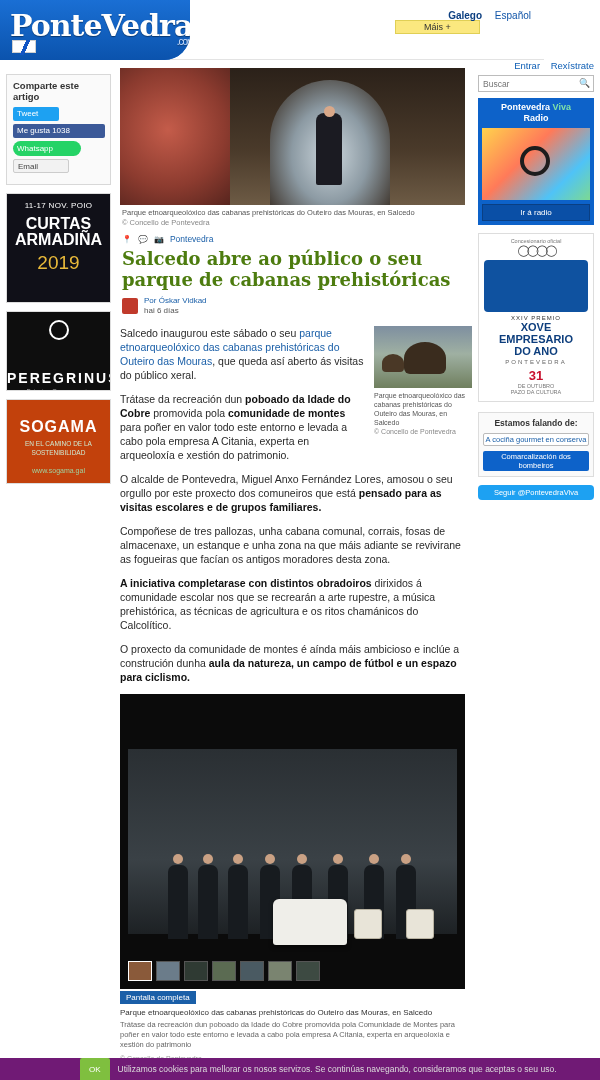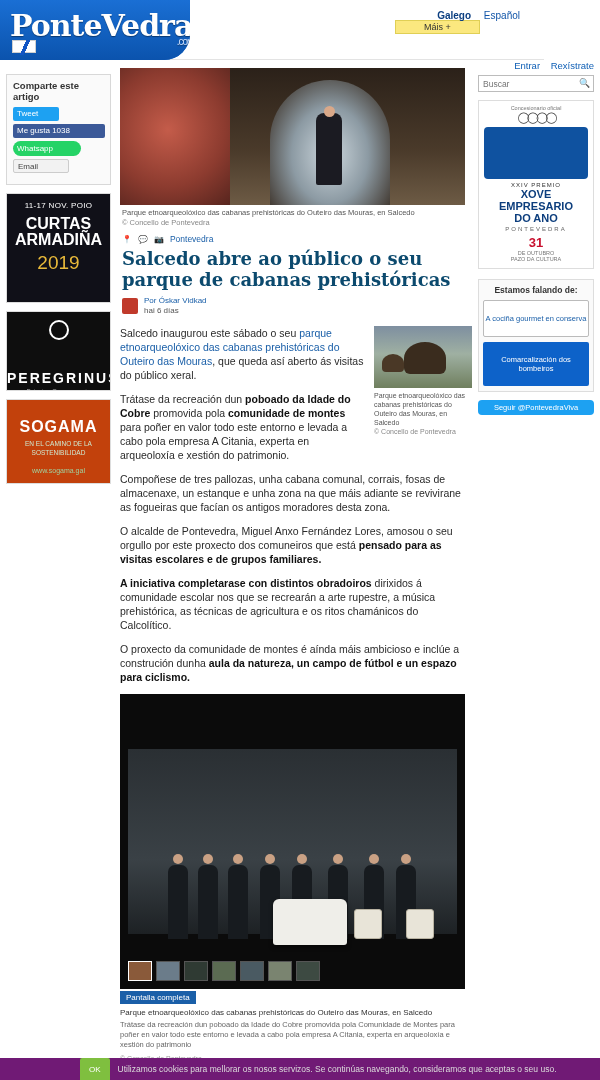--- a/index.html
+++ b/index.html
@@ -51,21 +51,21 @@
     content:""; position:absolute; left:-1px; top:-1px; width:26px; height:15px;
     background:linear-gradient(115deg, transparent 44%, #1255c4 44%, #1255c4 56%, transparent 56%);
   }
   .mais-btn {
     position:absolute; left:395px; top:20px;
     width:85px; height:14px; background:#fbe87f;
     border:1px solid #e0cf55;
     font-size:9px; color:#333; text-align:center; line-height:13px;
   }
   .lang {
-    position:absolute; right:24px; top:10px; font-size:10px; color:#1155a8;
+    position:absolute; right:13px; top:10px; font-size:10px; color:#1155a8;
   }
   .lang span { margin-left:10px; cursor:pointer; }
   .lang .active { font-weight:bold; color:#0b3e80; }
 
   
   .userbar {
     position:absolute; right:8px; top:28px; font-size:9.5px; color:#0f5fb5;
   }
   .userbar span{ margin-left:8px; }
 
@@ -143,21 +143,21 @@
   .cap-img .credit{ color:#888; }
 
   .meta-row { display:flex; align-items:center; gap:6px; padding:6px 0 2px 2px; font-size:8.5px; color:#1a5fa8;}
   .meta-row .pin:before{ content:"\1F4CD"; font-size:8px; }
   .meta-row .cmt:before{ content:"\1F4AC"; font-size:8px; }
   .meta-row .cam:before{ content:"\1F4F7"; font-size:8px; }
 
   h1.title {
     font-family:"DejaVu Serif", serif;
     font-size:18px; line-height:21px; font-weight:bold;
-    color:#0c4a6e; margin:2px 0 6px 2px;
+    color:#4d7c0f; margin:2px 0 6px 2px;
   }
   .byline { display:flex; align-items:center; gap:6px; margin:0 0 10px 2px; }
   .byline .avatar{ width:16px; height:16px; background:#c03a2b; border-radius:2px; }
   .byline .who{ font-size:8px; color:#555; line-height:10px; }
   .byline .who b{ color:#1a5fa8; font-weight:normal;}
 
   .body p { margin:0 0 10px 0; font-size:10.5px; line-height:14px; color:#2a2a2a; }
   .body b { color:#111; }
   .body a { color:#1a5fa8; text-decoration:none; }
 
@@ -259,21 +259,21 @@
   .ad-audi .map{
     width:104px; height:52px; margin:3px auto; background:#0f52a0;
     border-radius:4px;
   }
   .ad-audi .xp{ font-size:6px; color:#333; margin-top:3px; letter-spacing:1px;}
   .ad-audi .big{ font-size:11px; font-weight:bold; color:#0d3e7d; line-height:12px; }
   .ad-audi .pv{ font-size:6px; color:#666; letter-spacing:2px; margin-top:2px;}
   .ad-audi .date{ font-size:13px; font-weight:bold; color:#c8102e; margin-top:3px;}
   .side-btn{
     display:block; width:116px; margin-top:5px; background:#0d62c9; color:#fff;
-    font-size:7.5px; text-align:center; padding:13px 0; border-radius:2px;
+    font-size:7.5px; text-align:center; padding:1px 0; border-radius:2px;
   }
   .side-btn.white{ background:#fff; color:#1a5fa8; border:1px solid #bbb; }
   .talk-box{ width:116px; margin-top:10px; border:1px solid #ddd; background:#fafafa; padding:5px 4px;}
   .talk-title{ font-size:8.5px; font-weight:bold; color:#333; text-align:center; margin-bottom:4px;}
   .tw-follow{
     display:block; margin-top:8px; background:#1da1f2; color:#fff; font-size:7.5px;
     text-align:center; padding:3px 0; border-radius:4px; width:116px;
   }
 
   
@@ -375,22 +375,22 @@
             <div class="hut2"></div>
           </div>
           <div class="cap">
             <span>Parque etnoarqueolóxico das cabanas prehistóricas do Outeiro das Mouras, en Salcedo</span><br>
             <span class="credit">© Concello de Pontevedra</span>
           </div>
         </div>
 
         <p>Salcedo inaugurou este sábado o seu <a>parque etnoarqueolóxico das cabanas prehistóricas do Outeiro das Mouras</a>, que queda así aberto ás visitas do público xeral.</p>
         <p>Trátase da recreación dun <b>poboado da Idade do Cobre</b> promovida pola <b>comunidade de montes</b> para poñer en valor todo este entorno e levada a cabo pola empresa A Citania, experta en arqueoloxía e xestión do patrimonio.</p>
+        <p>O alcalde de Pontevedra, Miguel Anxo Fernández Lores, amosou o seu orgullo por este proxecto dos comuneiros que está <b>pensado para as visitas escolares e de grupos familiares.</b></p>
         <p>Compoñese de tres pallozas, unha cabana comunal, corrais, fosas de almacenaxe, un estanque e unha zona na que máis adiante se revivirane as fogueiras que facían os antigos moradores desta zona.</p>
-        <p>O alcalde de Pontevedra, Miguel Anxo Fernández Lores, amosou o seu orgullo por este proxecto dos comuneiros que está <b>pensado para as visitas escolares e de grupos familiares.</b></p>
         <p><b>A iniciativa completarase con distintos obradoiros</b> dirixidos á comunidade escolar nos que se recrearán a arte rupestre, a música prehistórica, as técnicas de agricultura e os ritos chamánicos do Calcolítico.</p>
         <p>O proxecto da comunidade de montes é aínda máis ambicioso e inclúe a construción dunha <b>aula da natureza, un campo de fútbol e un espazo para ciclismo.</b></p>
       </div>
 
       <div class="gallery">
         <div class="gal-main">
           <div class="gal-inner">
             <div class="gal-figs">
               <i style="left:0px;"></i>
               <i style="left:30px;"></i>
@@ -431,20 +431,31 @@
       <div class="userbar" style="position:static; text-align:right; margin-bottom:4px;">
         <span>Entrar</span>
         <span>Rexístrate</span>
       </div>
 
       <div class="search">
         <input type="text" placeholder="Buscar" style="">
         <div class="mag">🔍</div>
       </div>
 
+      <div class="radio-box">
+        <div class="radio-title">
+          <span>Pontevedra</span>
+          <span class="v">Viva</span>
+          <br><span>Radio</span>
+        </div>
+        <div class="radio-img">
+          <div class="q"></div>
+        </div>
+        <div class="radio-btn">Ir á radio</div>
+      </div>
 
       <div class="ad-audi">
         <div class="tiny">Concesionario oficial</div>
         <div class="rings">◯◯◯◯</div>
         <div class="map"></div>
         <div class="xp">XXIV PREMIO</div>
         <div class="big">XOVE</div>
         <div class="big">EMPRESARIO</div>
         <div class="big">DO ANO</div>
         <div class="pv">PONTEVEDRA</div>

